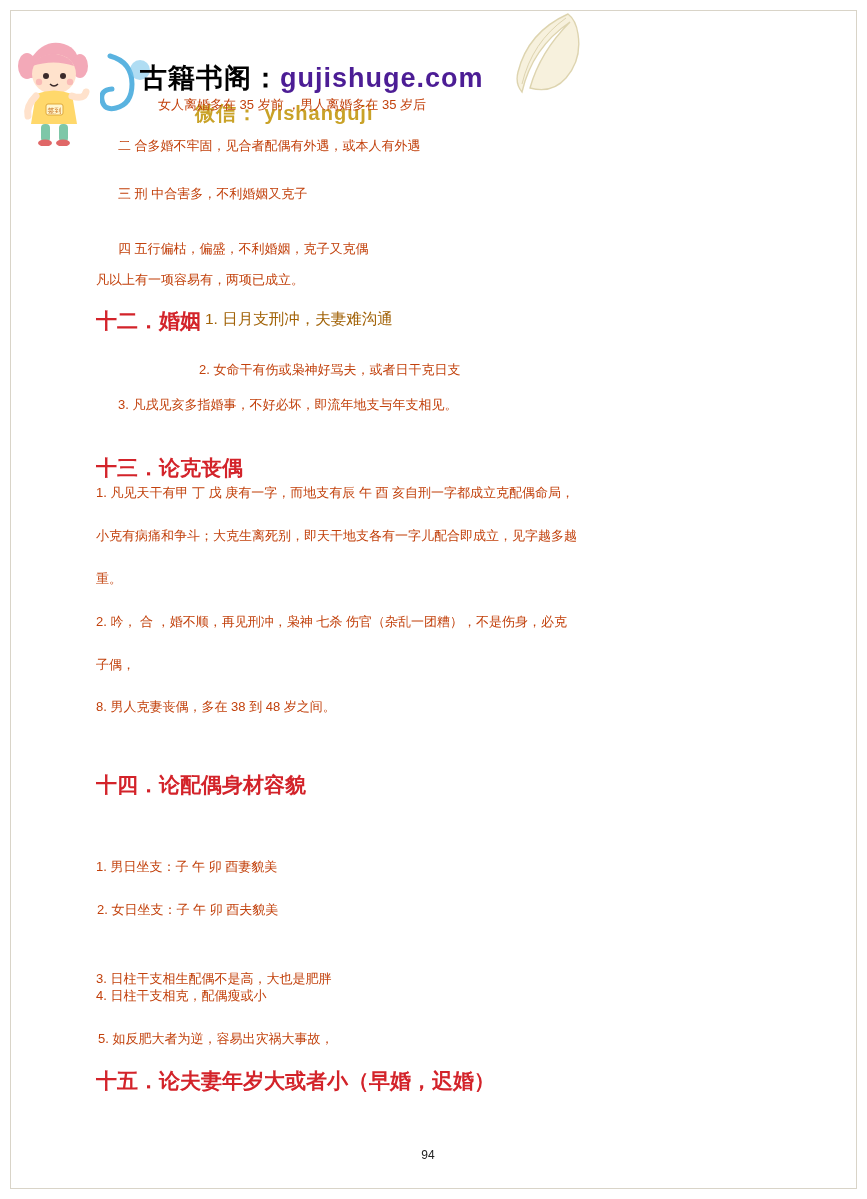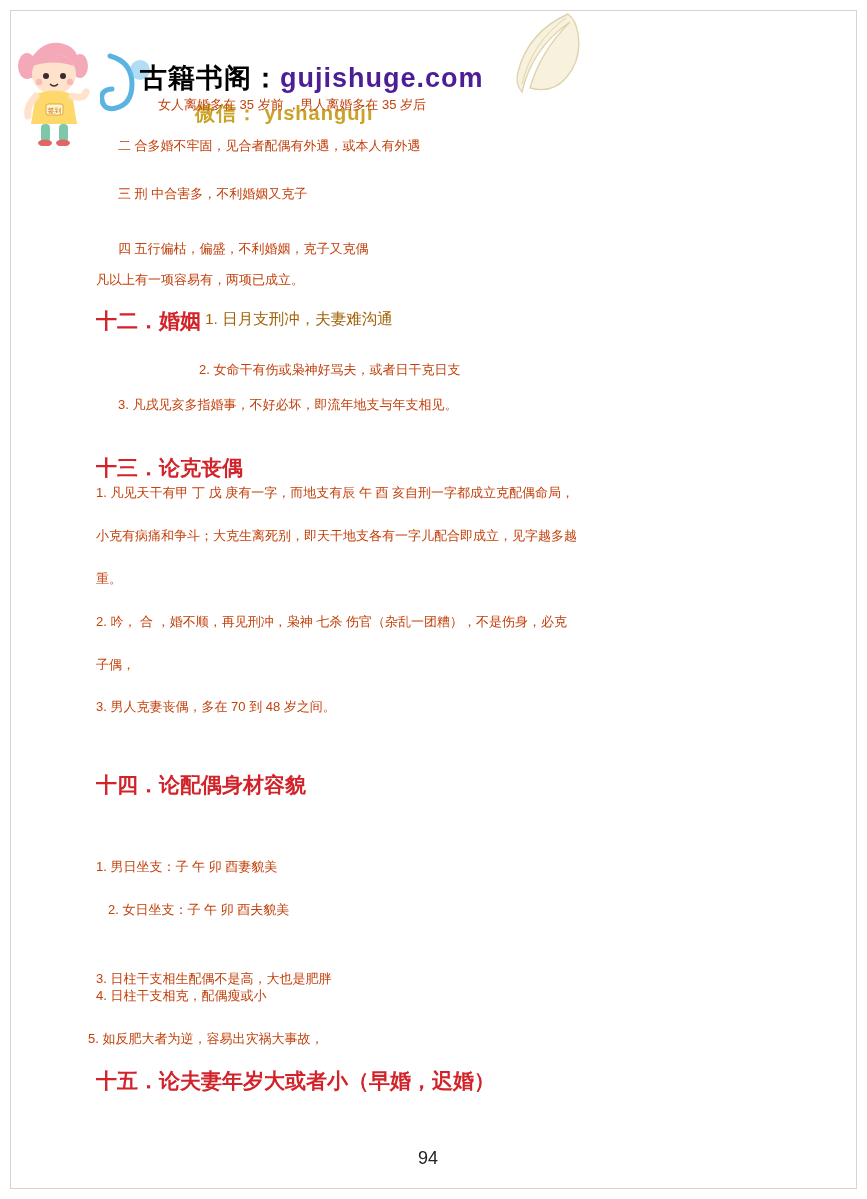--- a/index.html
+++ b/index.html
@@ -107,21 +107,21 @@
     color: #a16207;
     font-size: 15.5px;
     font-weight: normal;
   }
   .page-number {
     position: absolute;
     left: 0;
     top: 1148px;
     width: 856px;
     text-align: center;
-    font-size: 18px;
+    font-size: 12px;
     color: #222;
   }
 </style>
 </head>
 <body>
 
 <div class="page">
   <div class="page-border"></div>
 
   <div class="mascot">
@@ -193,27 +193,27 @@
     <div class="ln" style="left:199px; top:353px;margin-top:8px;">2. 女命干有伤或枭神好骂夫，或者日干克日支</div>
     <div class="ln" style="left:118px; top:396px;">3. 凡戌见亥多指婚事，不好必坏，即流年地支与年支相见。</div>
 
     <div class="ln red" style="left:96px; top:437px;margin-top:16px;">十三．论克丧偶</div>
 
     <div class="ln" style="left:96px; top:484px;">1. 凡见天干有甲  丁  戊  庚有一字，而地支有辰  午  酉  亥自刑一字都成立克配偶命局，</div>
     <div class="ln" style="left:96px; top:527px;">小克有病痛和争斗；大克生离死别，即天干地支各有一字儿配合即成立，见字越多越</div>
     <div class="ln" style="left:96px; top:570px;">重。</div>
     <div class="ln" style="left:96px; top:613px;">2. 吟，  合 ，婚不顺，再见刑冲，枭神  七杀  伤官（杂乱一团糟），不是伤身，必克</div>
     <div class="ln" style="left:96px; top:656px;">子偶，</div>
-    <div class="ln" style="left:96px; top:698px;">3. 男人克妻丧偶，多在 70 到 48 岁之间。</div>
+    <div class="ln" style="left:96px; top:698px;">8. 男人克妻丧偶，多在 38 到 48 岁之间。</div>
 
     <div class="ln red" style="left:96px; top:770px;">十四．论配偶身材容貌</div>
 
     <div class="ln" style="left:96px; top:858px;">1. 男日坐支：子  午  卯  酉妻貌美</div>
-    <div class="ln" style="left:108px; top:901px;">2. 女日坐支：子  午  卯  酉夫貌美</div>
+    <div class="ln" style="left:97px; top:901px;">2. 女日坐支：子  午  卯  酉夫貌美</div>
     <div class="ln" style="left:96px; top:944px;margin-top:26px;">3. 日柱干支相生配偶不是高，大也是肥胖</div>
     <div class="ln" style="left:96px; top:987px;">4. 日柱干支相克，配偶瘦或小</div>
-    <div class="ln" style="left:88px; top:1030px;">5. 如反肥大者为逆，容易出灾祸大事故，</div>
+    <div class="ln" style="left:98px; top:1030px;">5. 如反肥大者为逆，容易出灾祸大事故，</div>
 
     <div class="ln red" style="left:96px; top:1066px;">十五．论夫妻年岁大或者小（早婚，迟婚）</div>
   </div>
 
   <div class="page-number">94</div>
 </div>
 
 </body></html>

